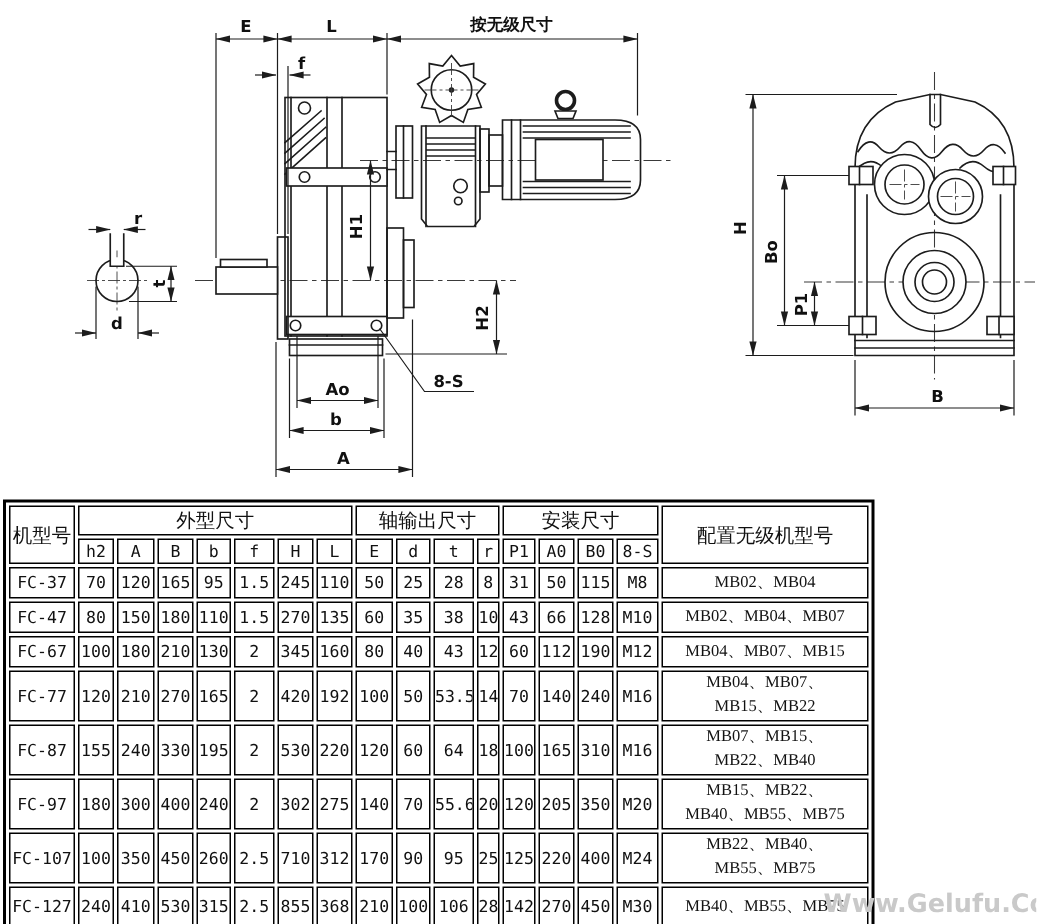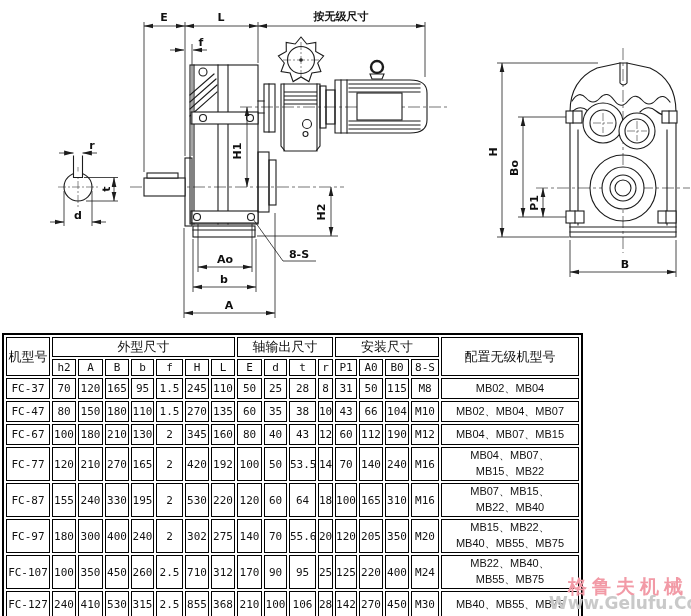--- a/index.html
+++ b/index.html
@@ -17,21 +17,21 @@
           paint-order:stroke;stroke:#fff;stroke-width:3px;stroke-linejoin:round;}
   .mask{fill:#fff;stroke:none;}
   
   table.spec{position:absolute;left:2px;top:333px;width:577px;table-layout:fixed;
              border-collapse:separate;border-spacing:2px;border:2px solid #000;background:#fff;}
   table.spec th,table.spec td{border:1px solid #000;text-align:center;vertical-align:middle;
              padding:0;color:#111;font-weight:normal;overflow:hidden;}
   th.grp{font-size:13px;font-family:"DejaVu Sans","Liberation Sans",sans-serif;}
   th.sub{font-size:11px;font-family:"DejaVu Sans Mono","Liberation Mono",monospace;height:15px;}
   td.val,th.model{font-size:11px;font-family:"DejaVu Sans Mono","Liberation Mono",monospace;}
-  td.cfg{font-size:11px;font-family:Liberation Sans, sans-serif;
+  td.cfg{font-size:11px;font-family:Liberation Serif, serif;
          white-space:pre-line;line-height:1.45;}
   thead tr:first-child{height:20px;}
   tbody tr:nth-child(-n+3){height:21px;}
   tbody tr:nth-child(n+4){height:34px;}
   tbody tr:nth-child(8){height:27px;}
   
   .wm-brand{position:absolute;left:568px;top:574px;width:122px;font-size:19px;font-weight:bold;
             letter-spacing:5px;white-space:nowrap;}
   .wm-url{position:absolute;left:549px;top:593px;font-size:17px;font-weight:bold;white-space:nowrap;}
 </style>
@@ -271,21 +271,21 @@
           <td class="val">110</td>
           <td class="val">1.5</td>
           <td class="val">270</td>
           <td class="val">135</td>
           <td class="val">60</td>
           <td class="val">35</td>
           <td class="val">38</td>
           <td class="val">10</td>
           <td class="val">43</td>
           <td class="val">66</td>
-          <td class="val">104</td>
+          <td class="val">128</td>
           <td class="val">M10</td>
           <td class="cfg">MB02、MB04、MB07</td>
         </tr>
         <tr>
           <th class="model">FC-67</th>
           <td class="val">100</td>
           <td class="val">180</td>
           <td class="val">210</td>
           <td class="val">130</td>
           <td class="val">2</td>
@@ -396,15 +396,14 @@
           <td class="val">28</td>
           <td class="val">142</td>
           <td class="val">270</td>
           <td class="val">450</td>
           <td class="val">M30</td>
           <td class="cfg">MB40、MB55、MB75</td>
         </tr>
       </tbody>
   </table>
 
-  <div class="wm-brand" style="color: rgb(242, 154, 166);">格鲁夫机械</div>
   <div class="wm-url" style="color: rgb(201, 201, 201);">Www.Gelufu.Com</div>
 </div>
 
 </body></html>

